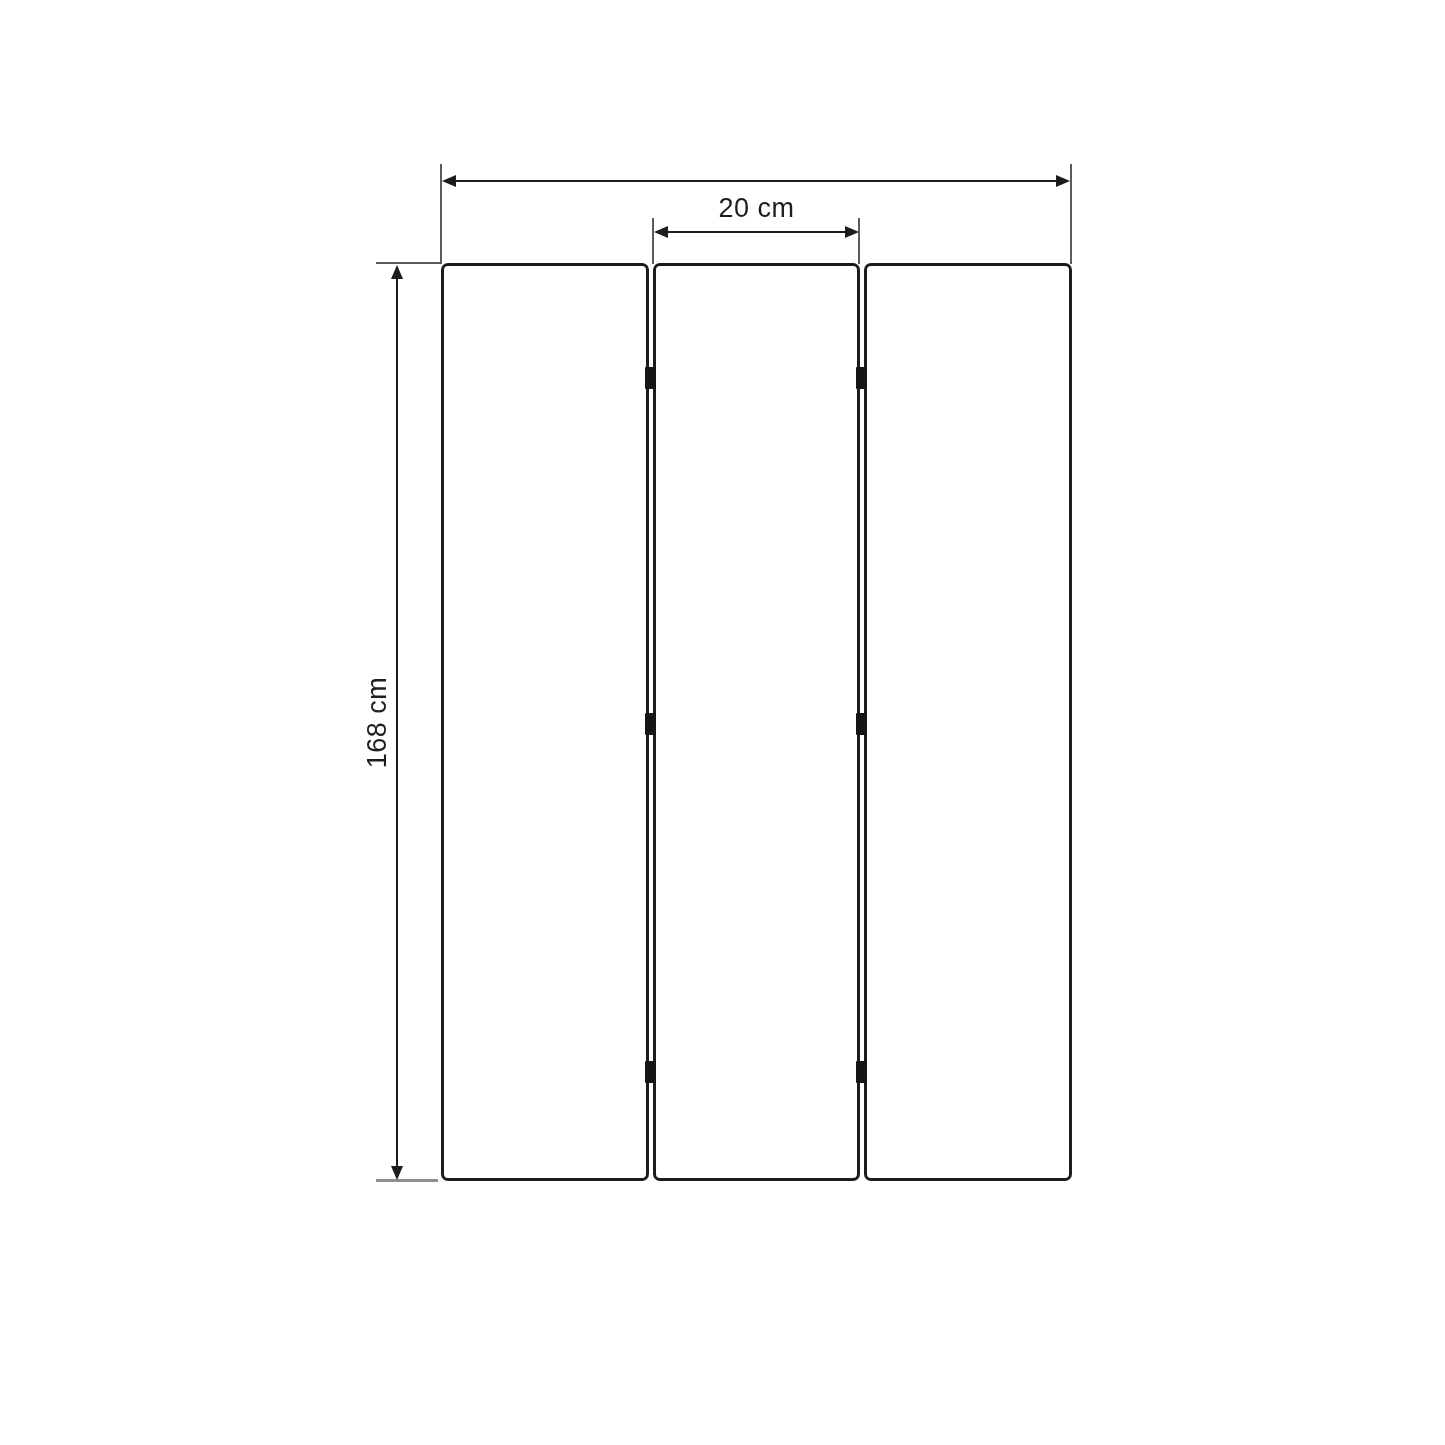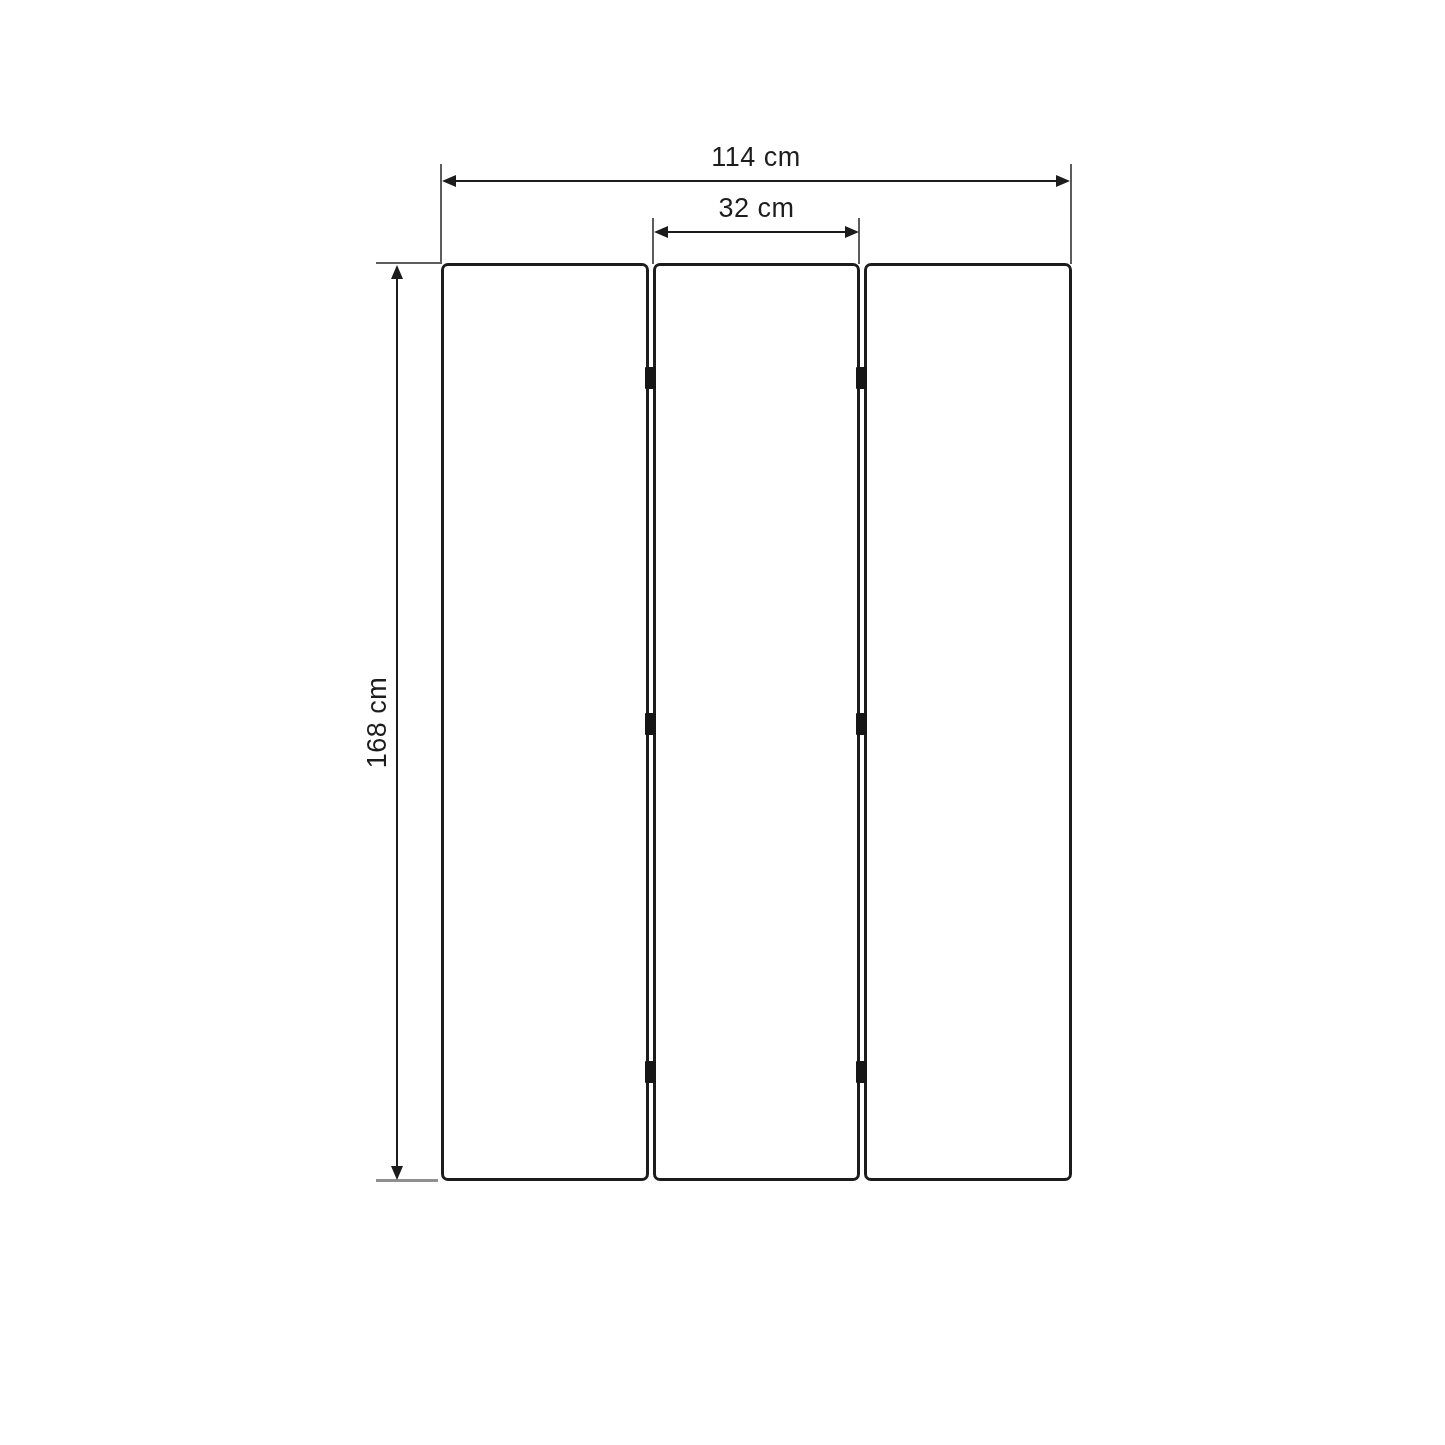--- a/index.html
+++ b/index.html
@@ -108,21 +108,20 @@
     <polygon points="1,12 15,6 15,18"></polygon>
     <polygon points="206,12 192,6 192,18"></polygon>
   </svg>
 
   <svg class="dim-arrow" style="left:385px;top:264px;" width="24" height="917" viewBox="0 0 24 917">
     <line x1="12" y1="10" x2="12" y2="907"></line>
     <polygon points="12,1 6,15 18,15"></polygon>
     <polygon points="12,916 6,902 18,902"></polygon>
   </svg>
 
-  <div class="dim-label label-total">114 cm</div>
 
-  <div class="dim-label label-panel">32 cm</div>
+  <div class="dim-label label-panel">20 cm</div>
 
   <div class="label-height-wrap">
     <div class="dim-label">168 cm</div>
   </div>
 
 </div>
 
 </body></html>

